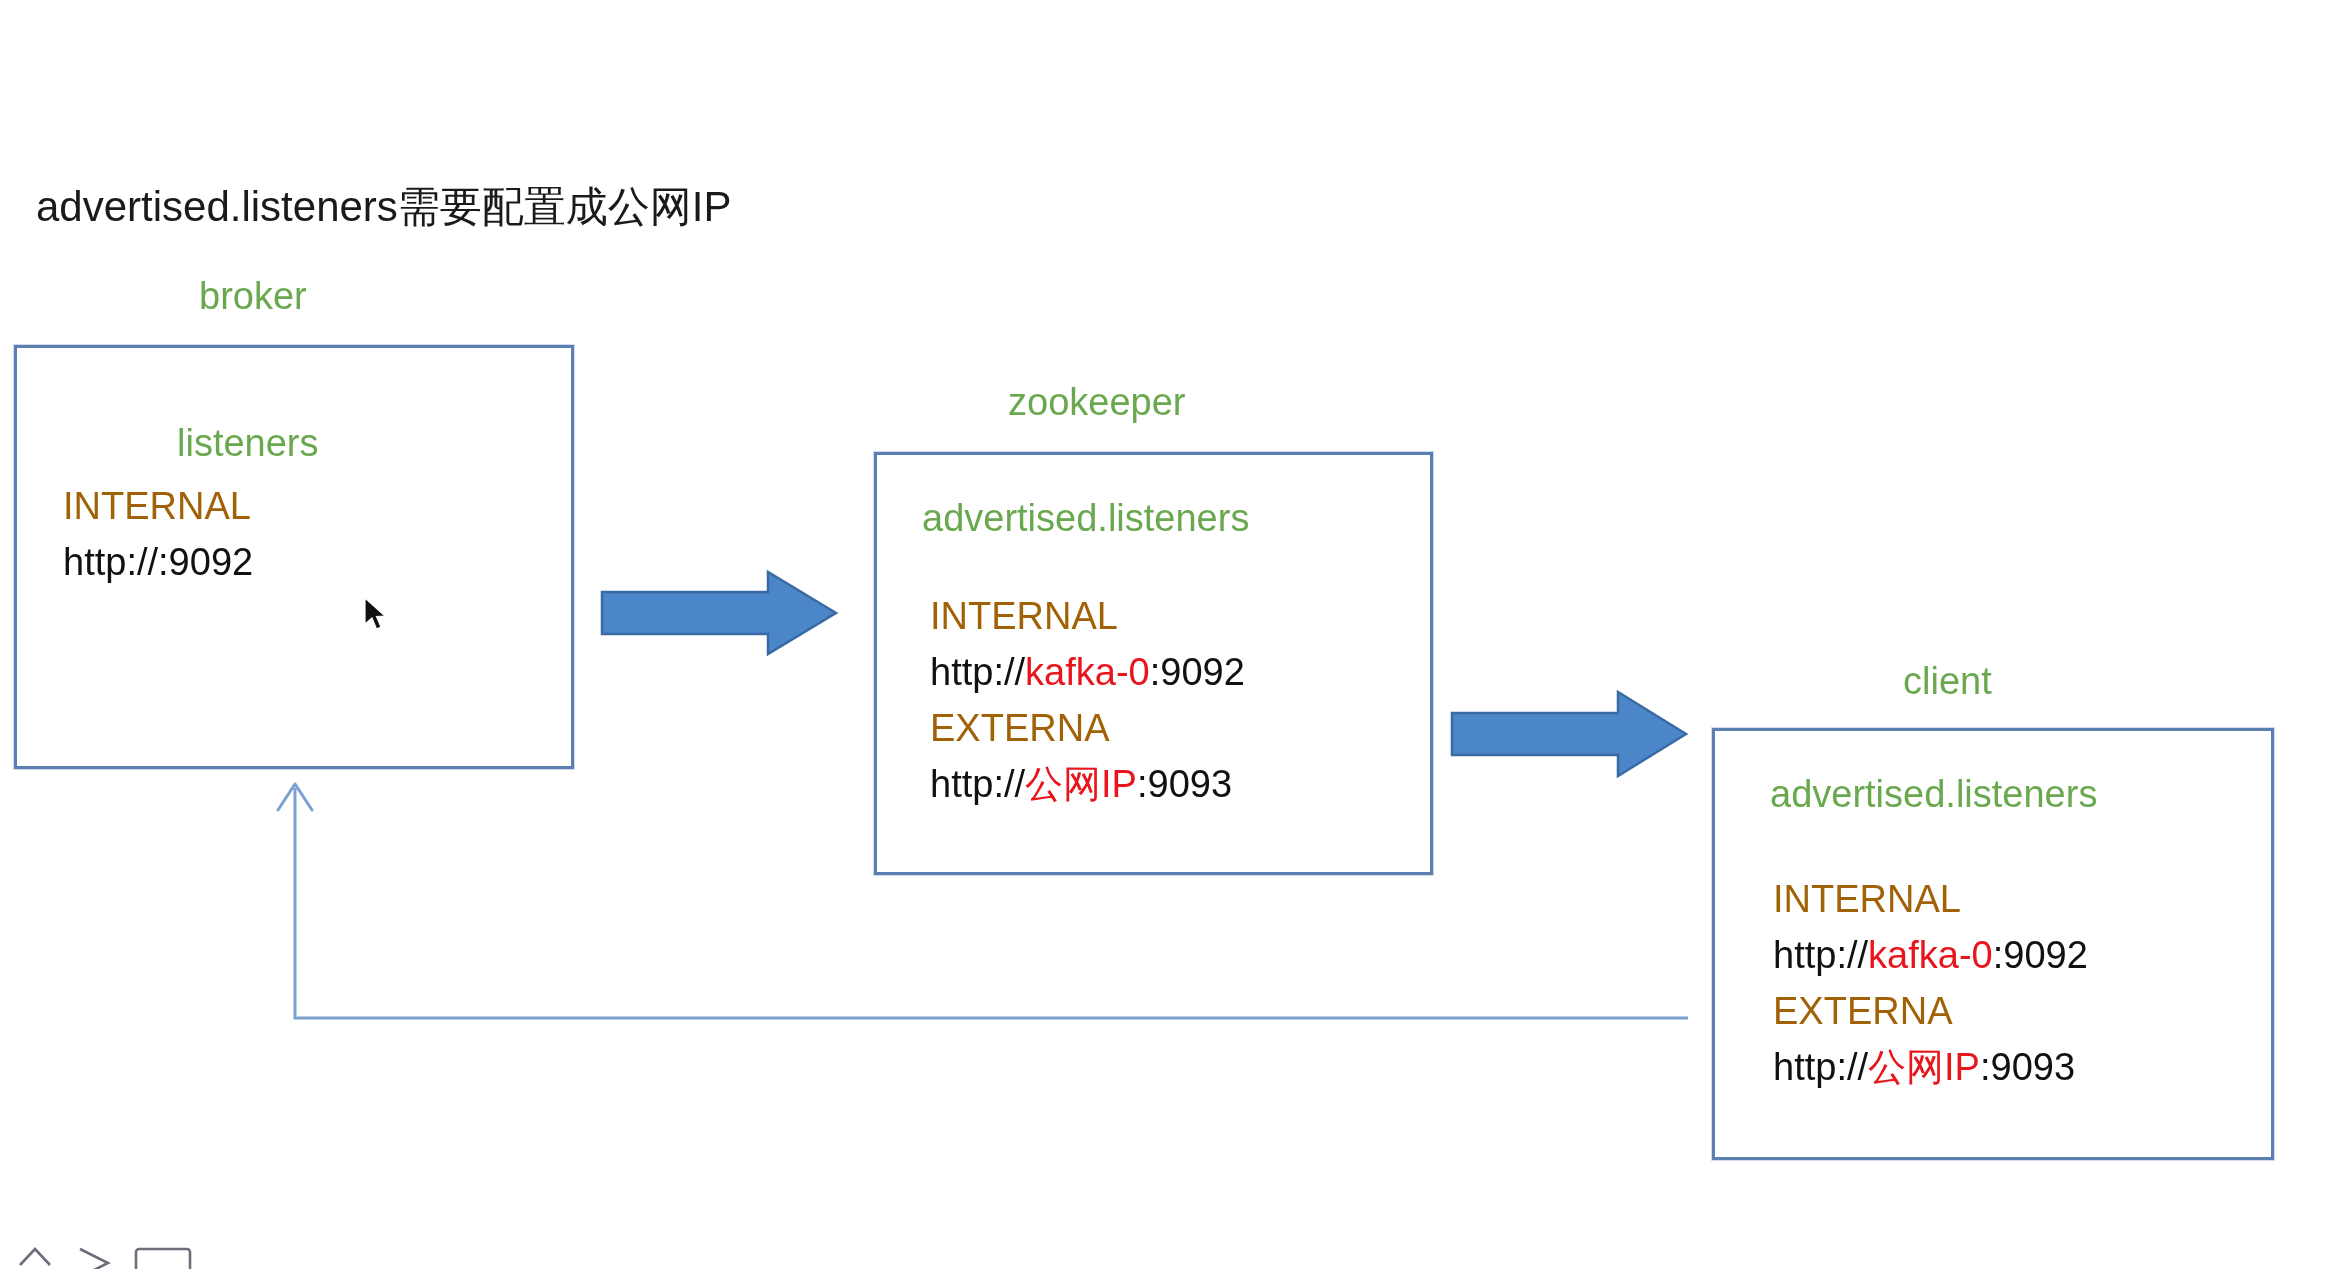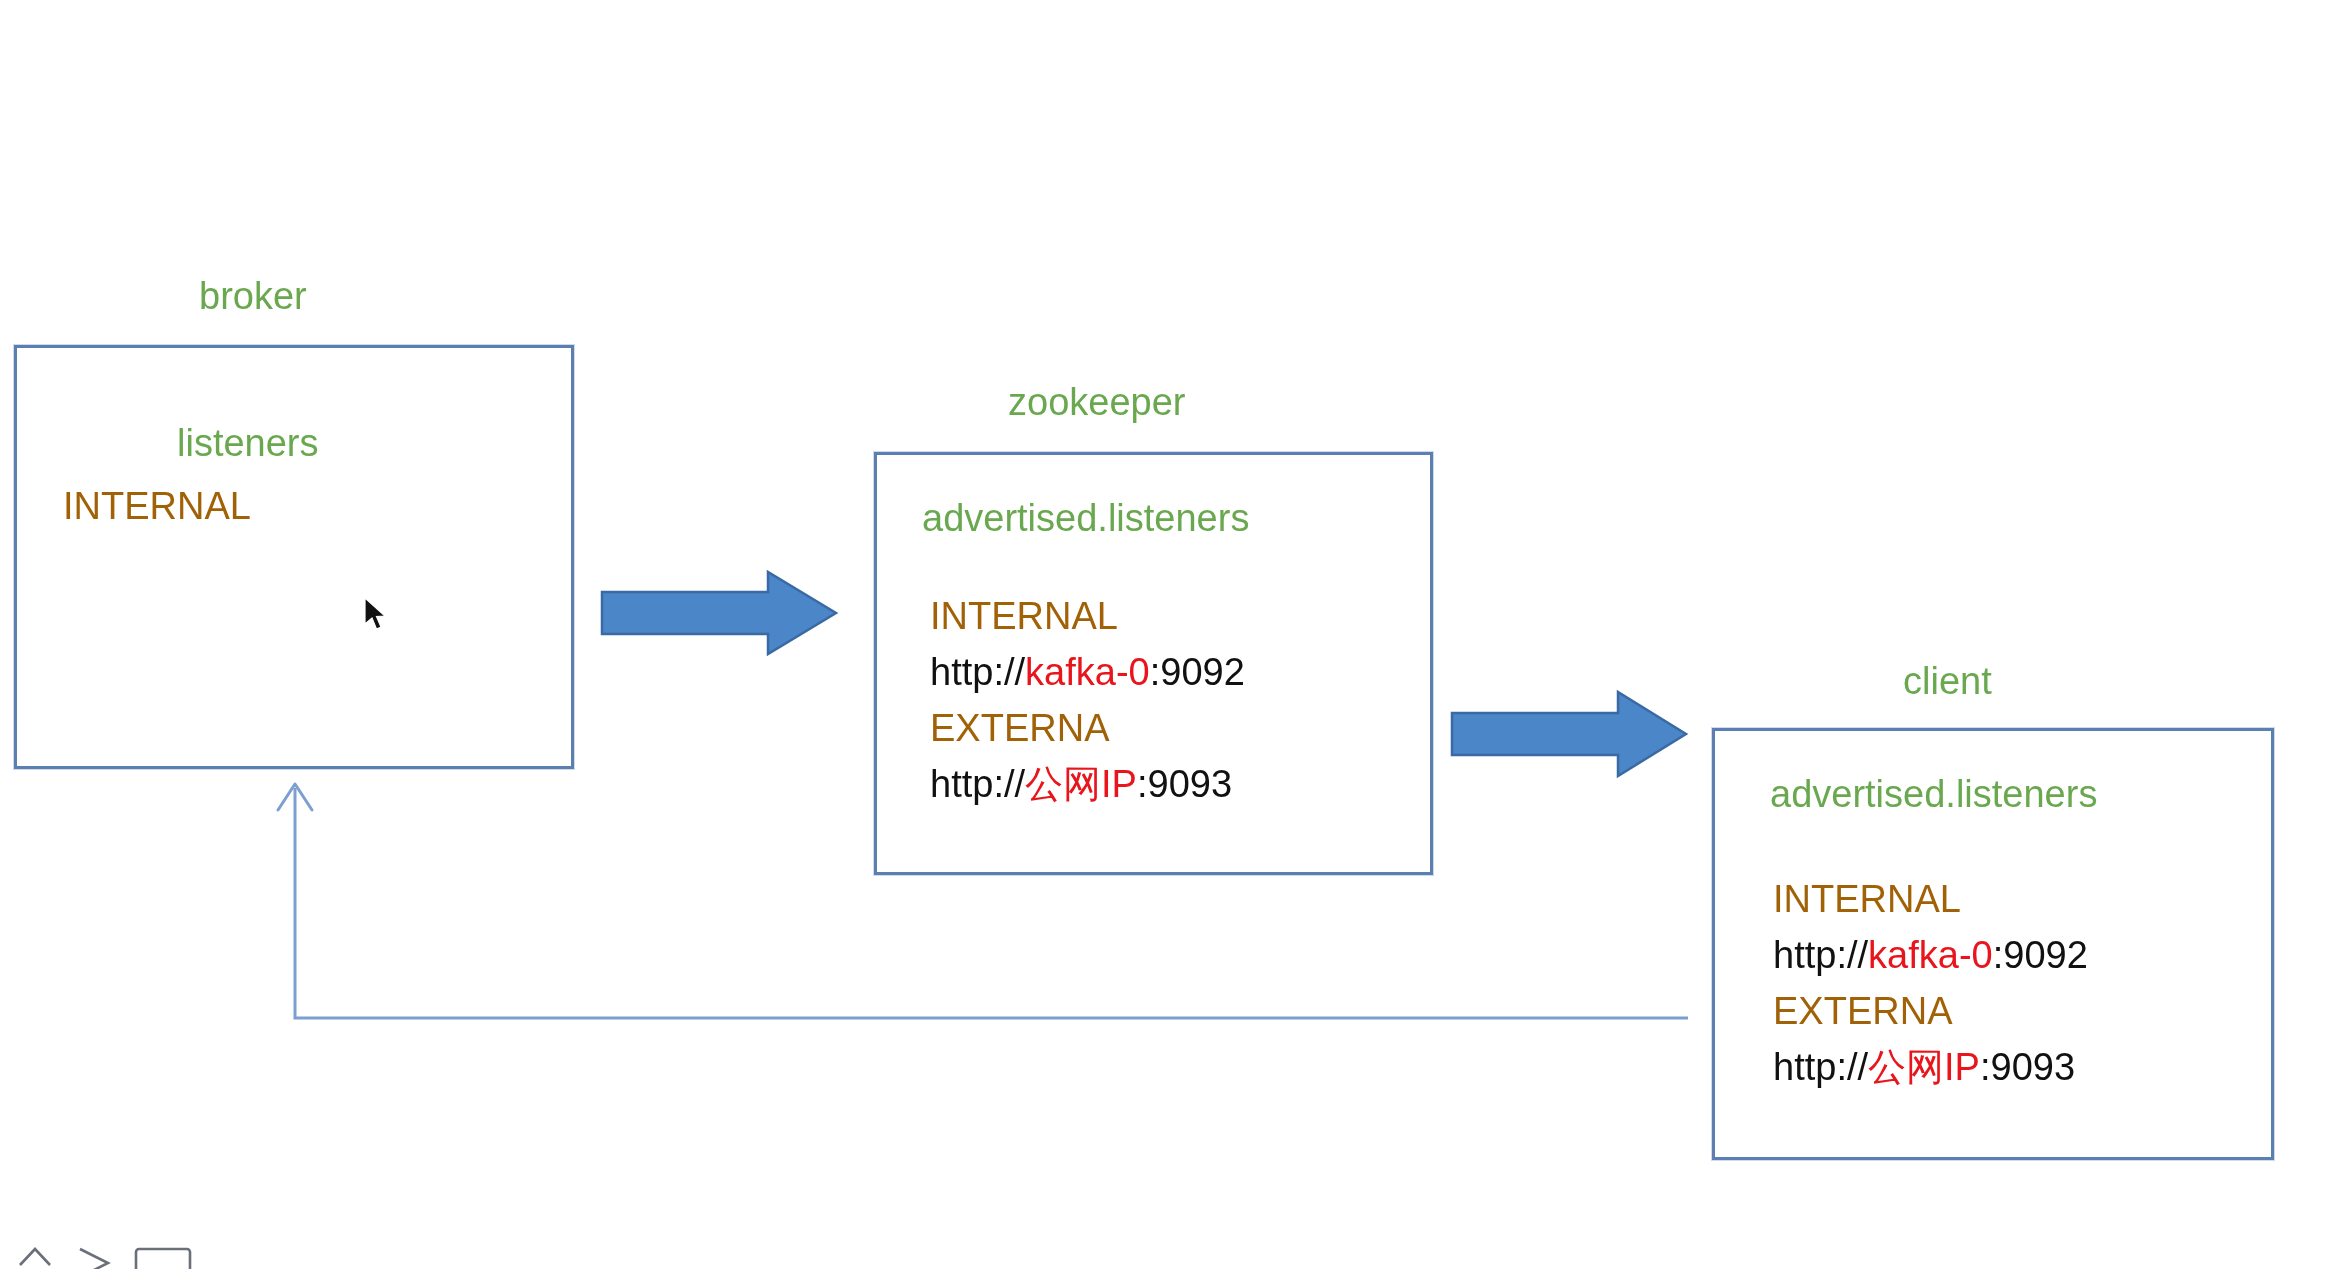--- a/index.html
+++ b/index.html
@@ -132,28 +132,32 @@
     height: 26px;
     overflow: hidden;
   }
 </style>
 </head>
 <body>
 
 <div id="canvas">
 
 
+  <div class="subtitle">advertised.listeners需要配置成公网IP</div>
 
   <div class="node-label" id="label-broker">broker</div>
 
   <div class="box" id="box-broker">
     <div class="box-heading" id="broker-heading">listeners</div>
     <div class="listener-block" id="broker-listeners">
       <div>
         <span class="lname">INTERNAL</span>
+      </div>
+      <div>
+        <span class="lurl">http://</span><span class="lurl"></span><span class="lurl">:9092</span>
       </div>
     </div>
   </div>
 
   <div class="node-label" id="label-zookeeper">zookeeper</div>
 
   <div class="box" id="box-zookeeper">
     <div class="box-heading" id="zookeeper-heading">advertised.listeners</div>
     <div class="listener-block" id="zookeeper-listeners">
       <div>

